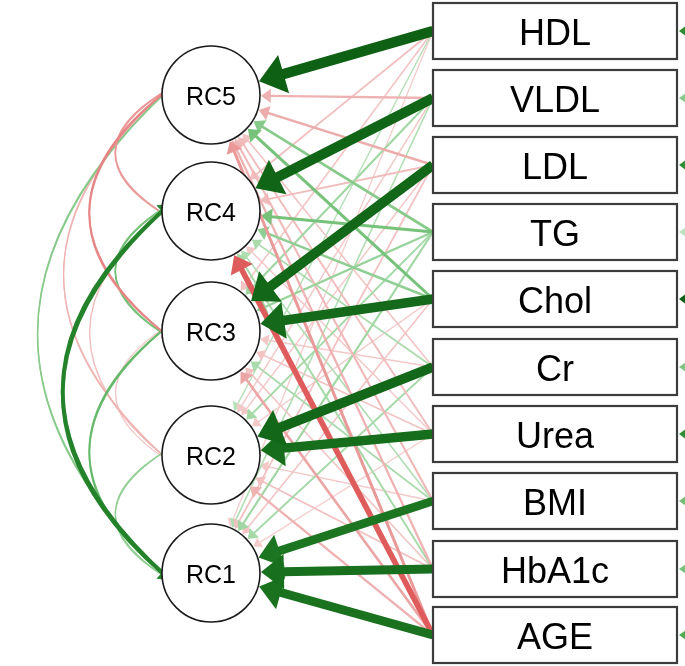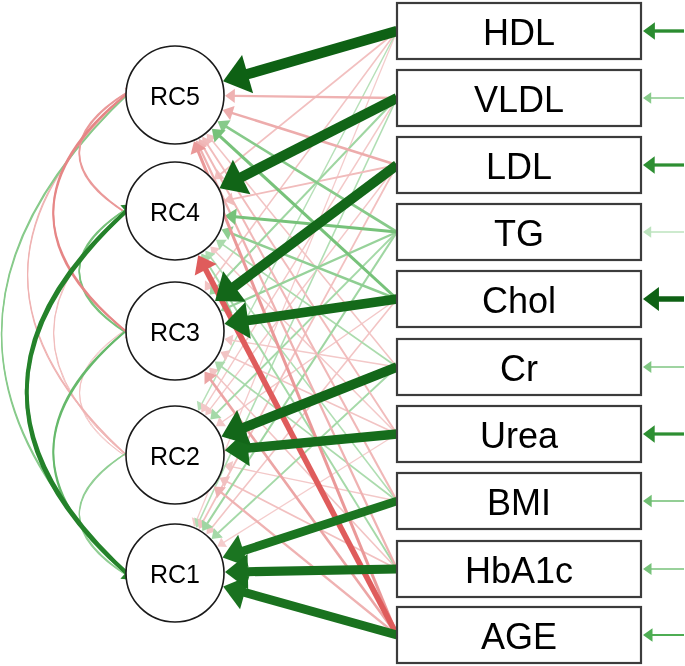--- a/index.html
+++ b/index.html
@@ -1,17 +1,17 @@
 <!DOCTYPE html>
 <html><head>
 <meta charset="utf-8">
 <style>
   html,body{margin:0;padding:0;background:#ffffff;}
   body{width:685px;height:666px;overflow:hidden;font-family:"Liberation Sans",sans-serif;}
-  #stage{position:relative;width:549px;height:666px;background:#fff;}
+  #stage{position:relative;width:549px;height:666px;background:#fff;margin-left:36px;}
   svg#diagram{position:absolute;left:0;top:0;width:685px;height:666px;display:block;}
   .node-label{font-family:"Liberation Sans",sans-serif;font-size:25px;fill:#000;text-anchor:middle;dominant-baseline:central;}
   .var-label{font-family:"Liberation Sans",sans-serif;font-size:36px;fill:#000;text-anchor:middle;dominant-baseline:central;}
   .factor-circle{fill:#ffffff;stroke:#1a1a1a;stroke-width:1.6;}
   .var-box{fill:#ffffff;stroke:#3c3c3c;stroke-width:2.2;}
 </style>
 </head>
 <body>
 
 <div id="stage">

